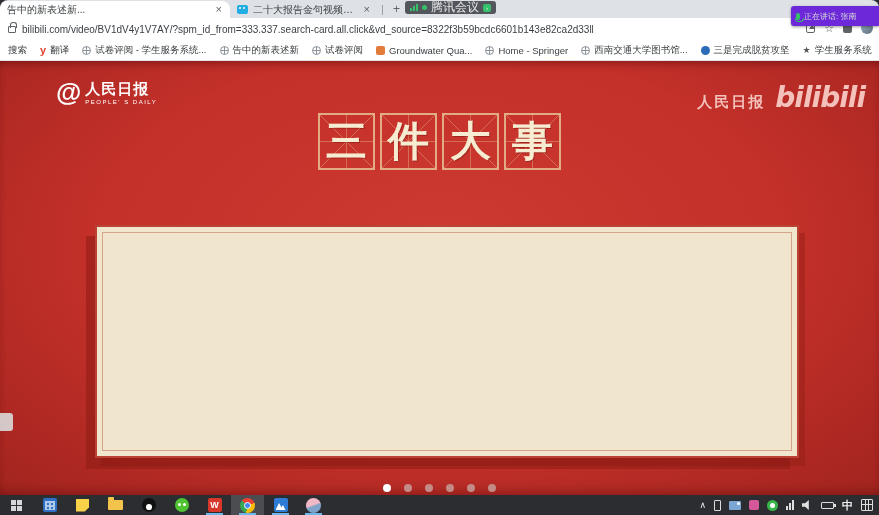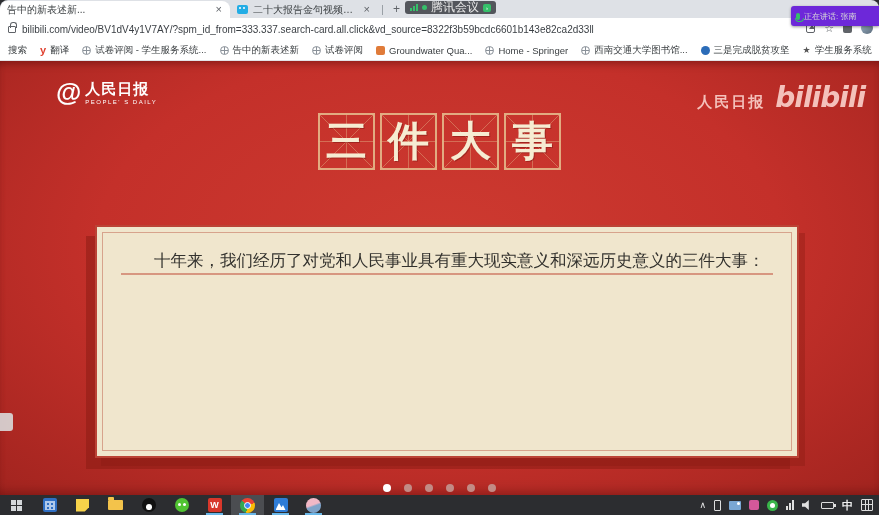--- a/index.html
+++ b/index.html
@@ -246,21 +246,20 @@
     <div class="tile">
         <span>大</span>
       </div>
     <div class="tile">
         <span>事</span>
       </div>
   </div>
 
   <div class="paper">
     <div class="paper-text">
-      <p>十年来，我们经历了对党和人民事业具有重大现实意义和深远历史意义的三件大事：</p>
     </div>
   </div>
 
   <div class="side-widget"></div>
 
   <div class="dots">
       <span class="dot active"></span>
       <span class="dot"></span>
       <span class="dot"></span>
       <span class="dot"></span>

